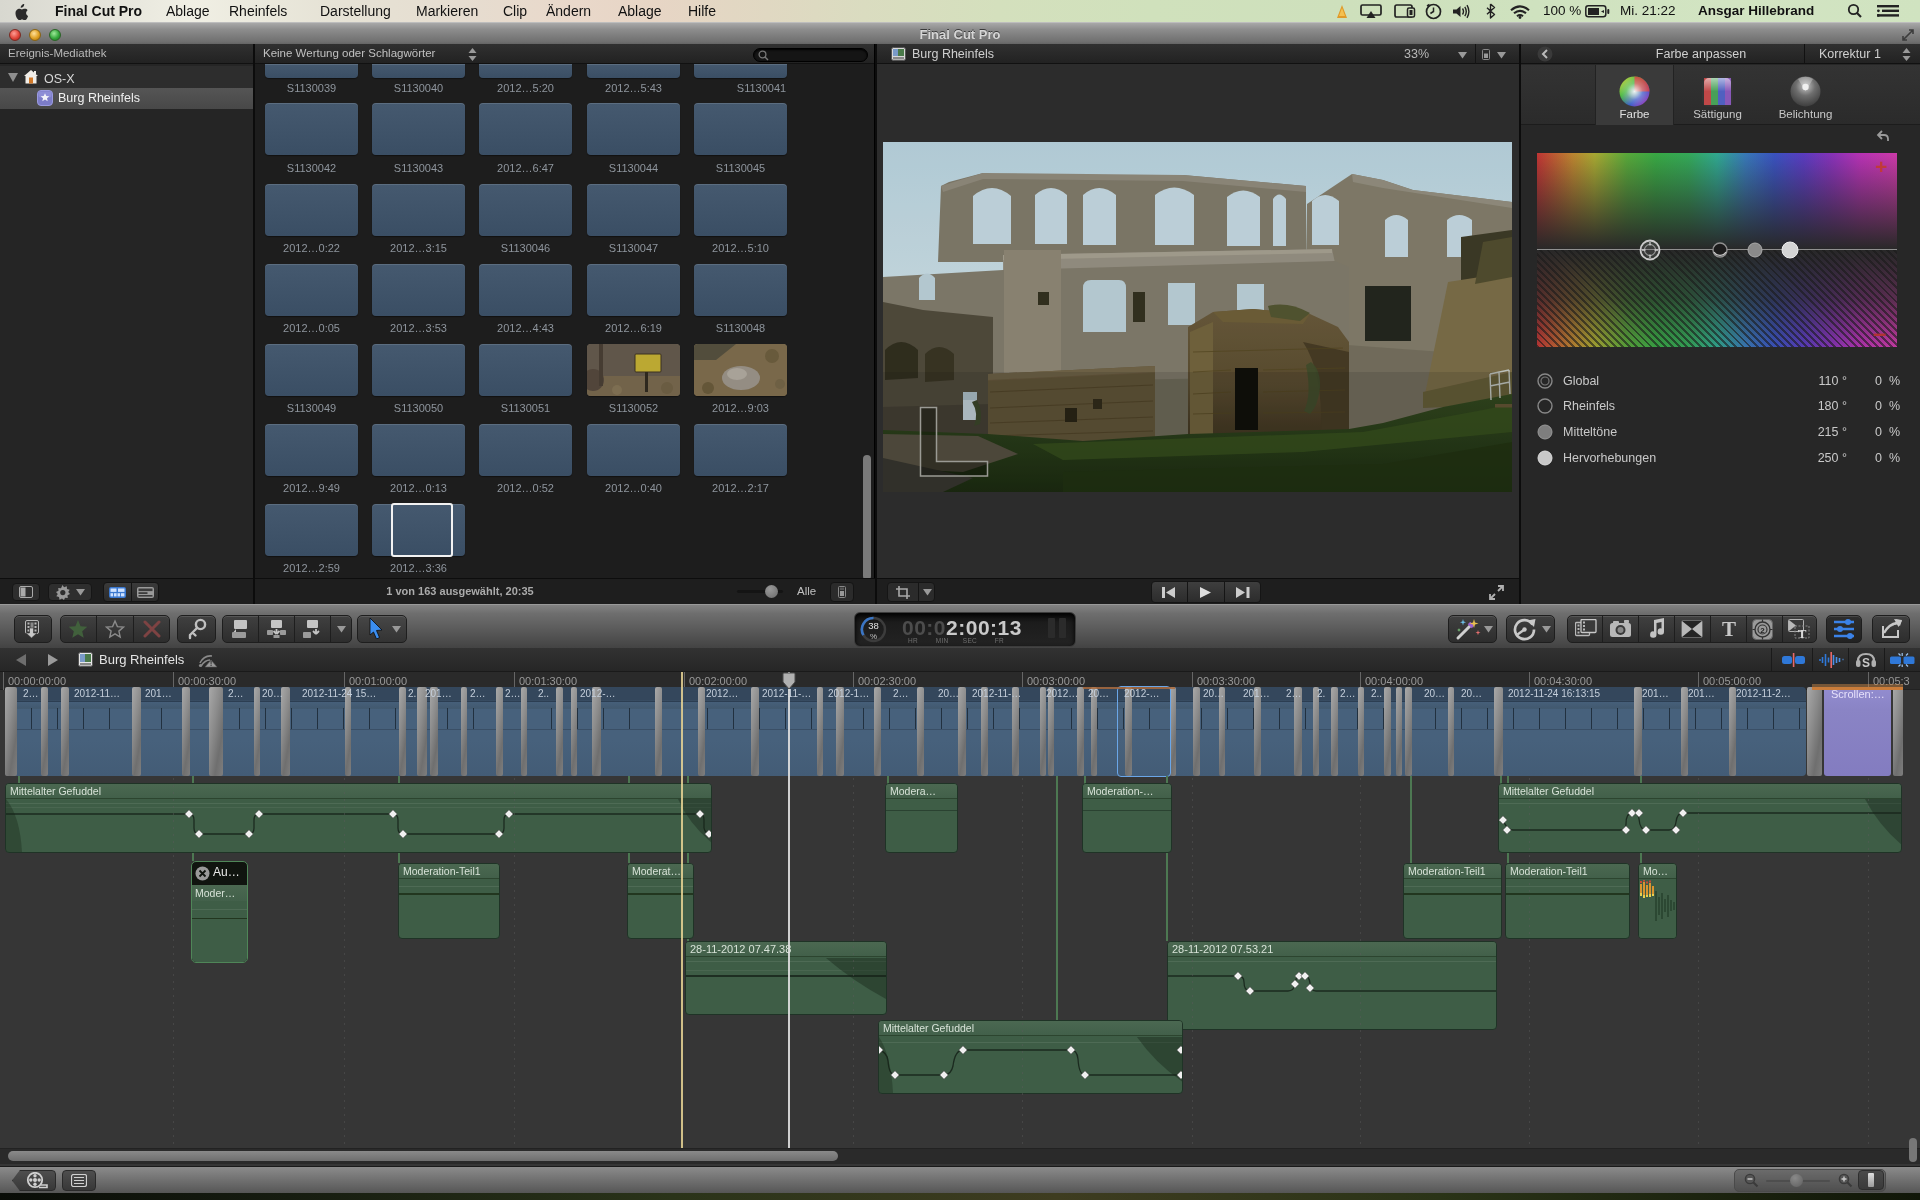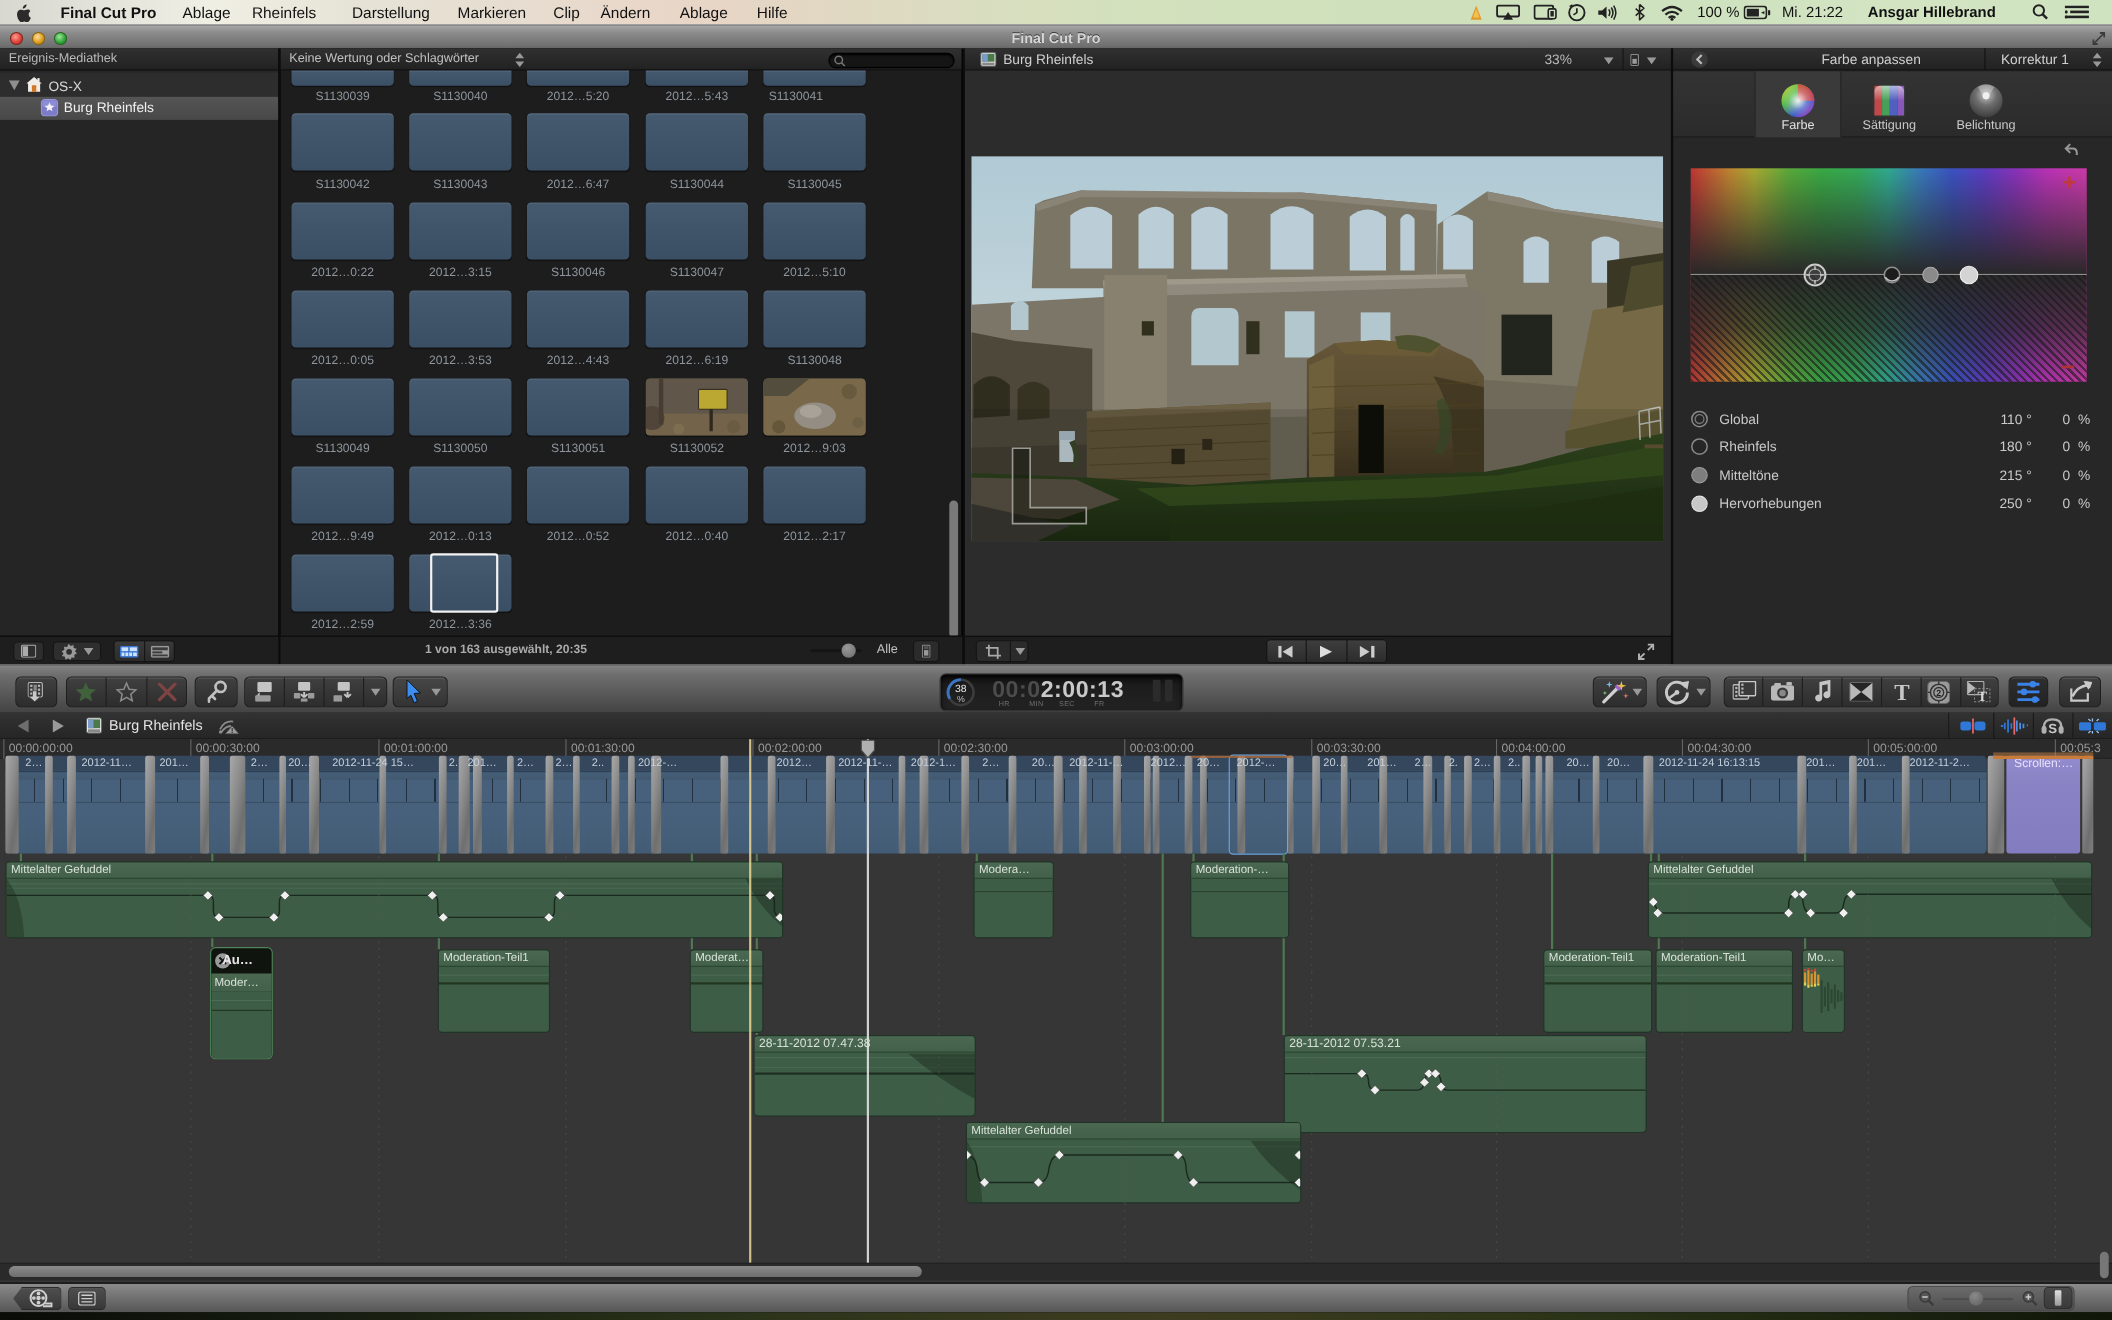--- a/index.html
+++ b/index.html
@@ -161,21 +161,21 @@
 
  <div class="thumb" style="left:10px;top:20px;height:14px;border-radius:0 0 4px 4px"></div>
  <div class="thumb" style="left:117px;top:20px;height:14px;border-radius:0 0 4px 4px"></div>
  <div class="thumb" style="left:224px;top:20px;height:14px;border-radius:0 0 4px 4px"></div>
  <div class="thumb" style="left:332px;top:20px;height:14px;border-radius:0 0 4px 4px"></div>
  <div class="thumb" style="left:439px;top:20px;height:14px;border-radius:0 0 4px 4px"></div>
  <div class="tlab" style="left:10px;top:38px">S1130039</div>
     <div class="tlab" style="left:117px;top:38px">S1130040</div>
     <div class="tlab" style="left:224px;top:38px">2012…5:20</div>
     <div class="tlab" style="left:332px;top:38px">2012…5:43</div>
-    <div class="tlab" style="left:422px;top:38px">S1130041</div>
+    <div class="tlab" style="left:460px;top:38px">S1130041</div>
  <div class="thumb" style="left:10px;top:59px"></div>
     <div class="thumb" style="left:117px;top:59px"></div>
     <div class="thumb" style="left:224px;top:59px"></div>
     <div class="thumb" style="left:332px;top:59px"></div>
     <div class="thumb" style="left:439px;top:59px"></div>
  <div class="tlab" style="left:10px;top:118px">S1130042</div>
     <div class="tlab" style="left:117px;top:118px">S1130043</div>
     <div class="tlab" style="left:224px;top:118px">2012…6:47</div>
     <div class="tlab" style="left:332px;top:118px">S1130044</div>
     <div class="tlab" style="left:439px;top:118px">S1130045</div>
@@ -1051,21 +1051,21 @@
           <rect x="181" y="26" width="6" height="6" transform="rotate(45 184 29)"></rect>
    </g>
   </svg>
  </div>
 
  <div class="abs" style="left:191px;top:213px;width:57px;height:102px;background:#10140f;border:1.5px solid #4f8658;border-radius:5px;overflow:hidden">
   <svg class="abs" style="left:3px;top:4px" width="15" height="15">
         <circle cx="7.5" cy="7.5" r="7" fill="#9a9a9a"></circle>
         <path d="M4.5 4.5 L10.5 10.5 M10.5 4.5 L4.5 10.5" stroke="#10140f" stroke-width="1.8"></path>
       </svg>
-  <div class="abs" style="left:10px;top:3px;font-size:12px;font-weight:bold;color:#e8e8e8">Au…</div>
+  <div class="abs" style="left:21px;top:3px;font-size:12px;font-weight:normal;color:#e8e8e8">Au…</div>
   <div class="abs" style="left:0;top:23px;width:57px;height:16px;background:linear-gradient(#4b6851,#42604a)"></div>
   <div class="abs" style="left:3px;top:25px;font-size:10.5px;color:#d7e2d7">Moder…</div>
   <div class="abs" style="left:0;top:39px;width:57px;height:63px;background:#3e5d46"></div>
   <div class="abs" style="left:0;top:47px;width:57px;height:1px;background:#4e6b55"></div>
   <div class="abs" style="left:0;top:56px;width:57px;height:1px;background:#22361f"></div>
  </div>
  <div class="gc" style="left:398px;top:215px;width:102px;height:76px">
   <div class="gchead"></div>
       <div class="gclbl">Moderation-Teil1</div>
   <div class="abs" style="left:0;top:22px;width:102px;height:1px;background:#4e6b55"></div>

